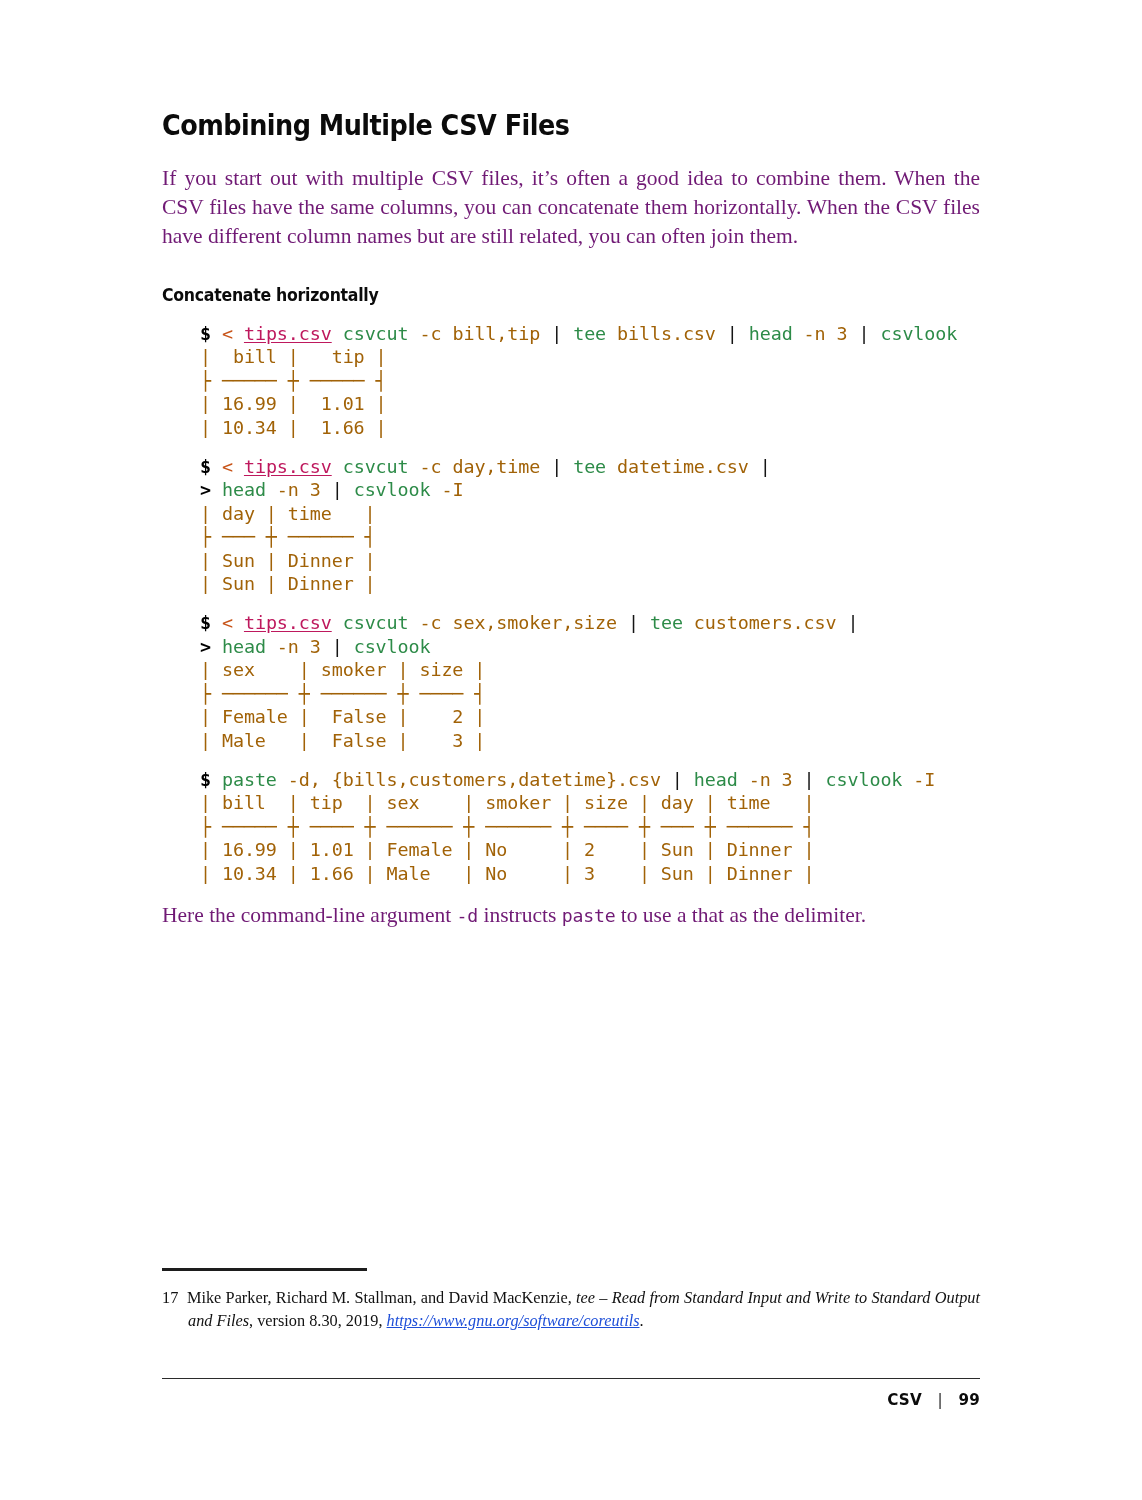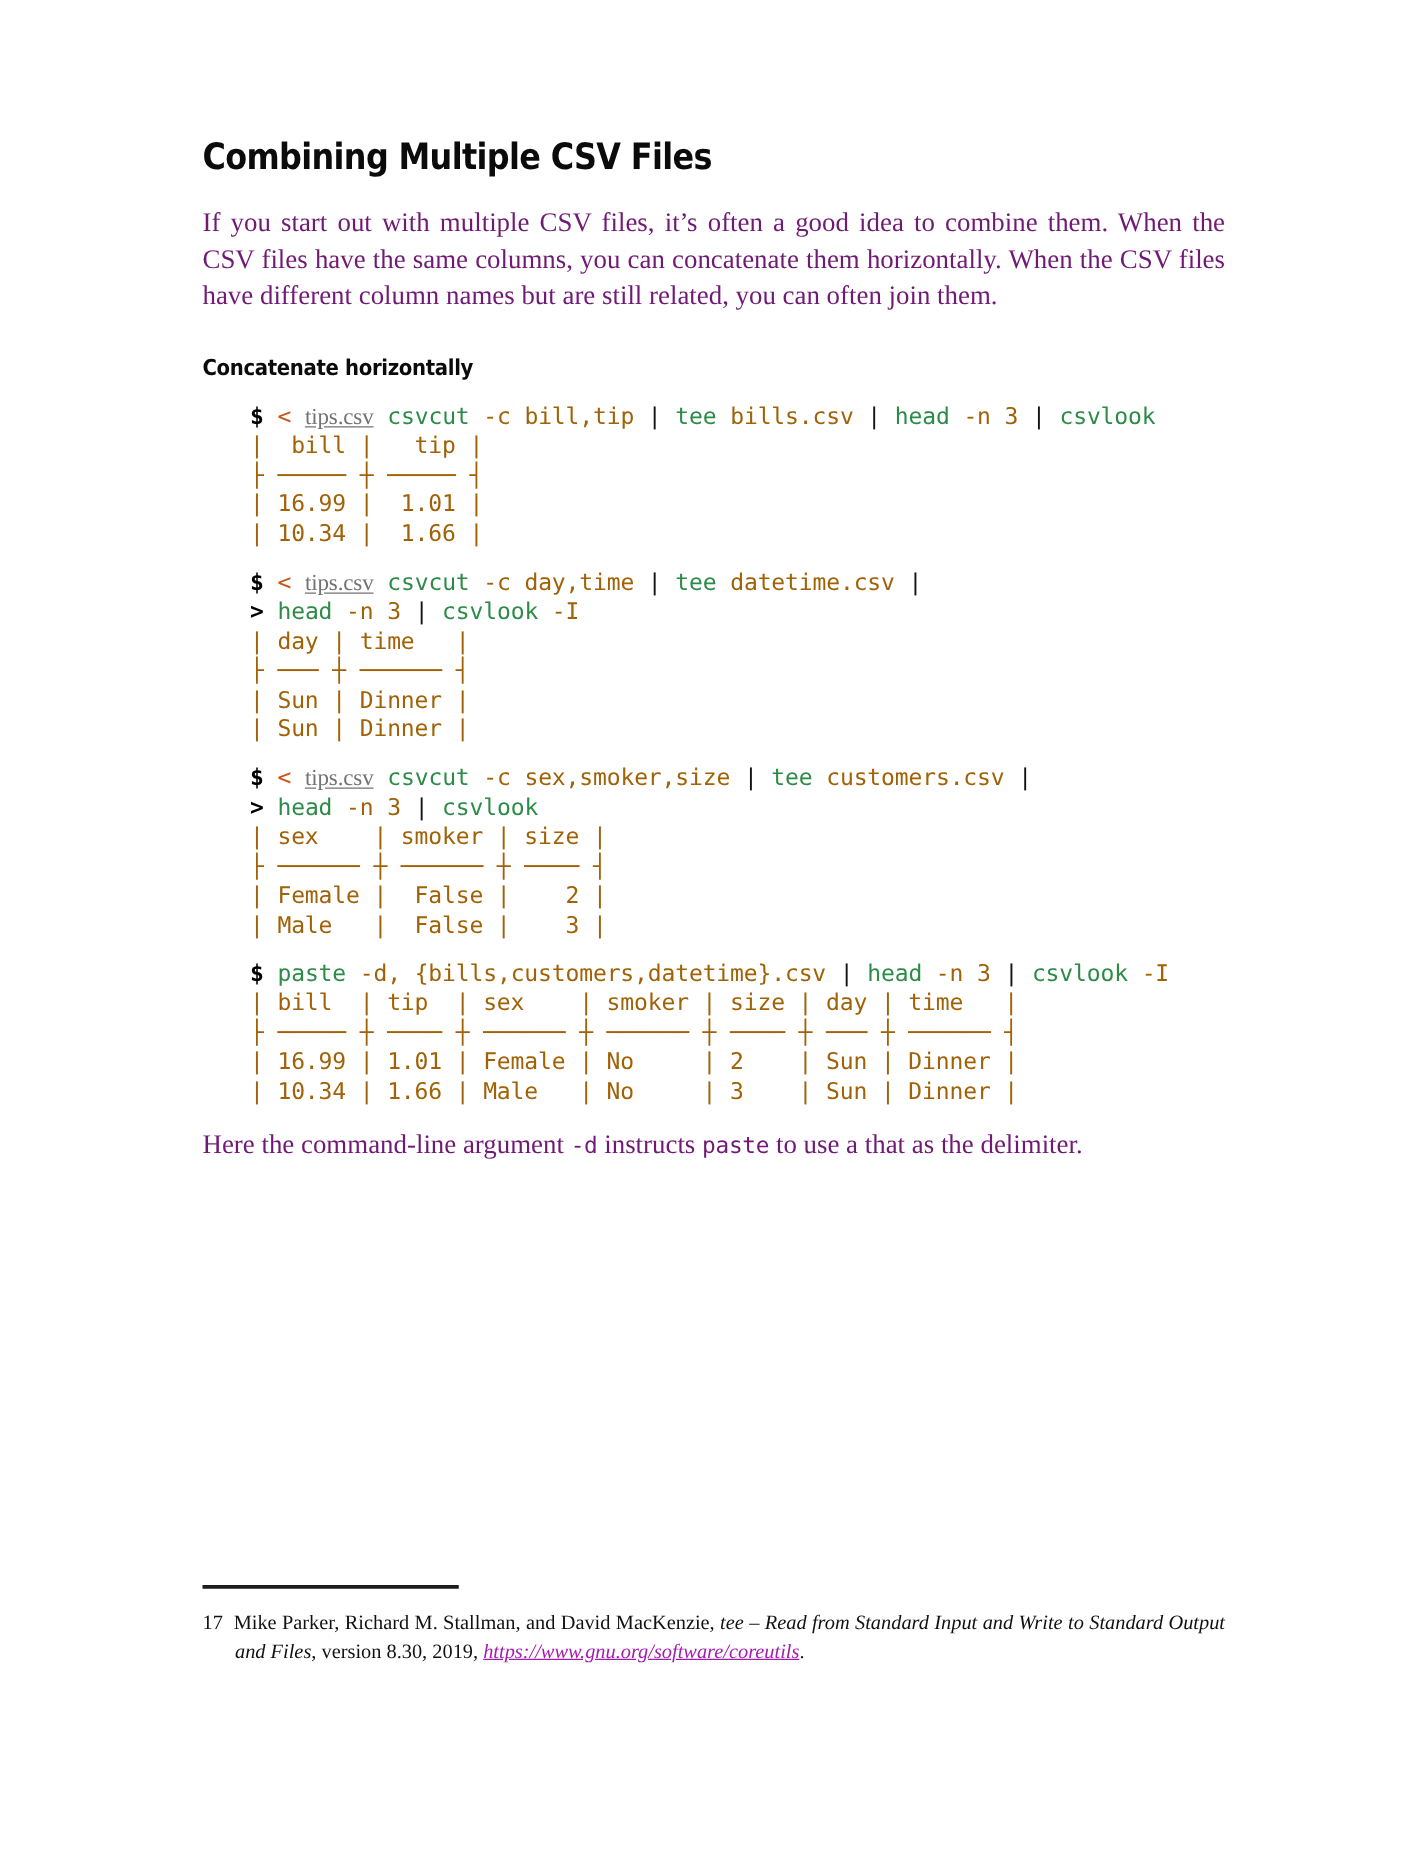--- a/index.html
+++ b/index.html
@@ -81,21 +81,21 @@
     font-size: 18.4px;
     line-height: 23.4px;
     white-space: pre;
     margin: 16px 0 16px 38px;
     color: #111111;
     letter-spacing: -0.1px;
   }
   .codeblock .line { display: block; min-height: 23.4px; }
   .tok-prompt { font-weight: bold; color: #000000; }
   .tok-redir  { color: #c8551a; }
-  .tok-file   { color: #737373; text-decoration: underline; text-underline-offset: 2px; font-family: Liberation Serif, serif; }
+  .tok-file   { color: #be185d; text-decoration: underline; text-underline-offset: 2px; }
   .tok-cmd    { color: #2d8b48; }
   .tok-plain  { color: #a16207; }
   .tok-pipe   { color: #141414; }
 
   
   .footnote-area {
     position: absolute;
     left: 162px;
     top: 1268px;
     width: 818px;
@@ -111,21 +111,21 @@
     font-size: 16.3px;
     line-height: 23px;
     text-align: justify;
     color: #111111;
     padding-left: 26px;
     text-indent: -26px;
   }
   .footnote .fn-num { }
   .footnote i { font-style: italic; }
   .fn-url {
-    color: #a21caf;
+    color: #1d4ed8;
     font-style: italic;
   }
 
   
   .footer {
     position: absolute;
     left: 162px;
     top: 1378px;
     width: 818px;
   }
@@ -177,14 +177,18 @@
 
     <p class="body"><span>Here the command-line argument </span><code class="inline">-d</code><span> instructs </span><code class="inline">paste</code><span> to use a that as the delimiter.</span></p>
 
   </div>
 
   <div class="footnote-area">
     <div class="fn-rule"></div>
     <div class="footnote"><span class="fn-num">17</span>&nbsp;&nbsp;<span>Mike Parker, Richard M. Stallman, and David MacKenzie, </span><i>tee – Read from Standard Input and Write to Standard Output and Files</i><span>, version 8.30, 2019, </span><a class="fn-url" href="#">https://www.gnu.org/software/coreutils</a><span>.</span></div>
   </div>
 
+  <div class="footer">
+    <div class="footer-rule"></div>
+    <div class="footer-text"><span>CSV</span><span class="footer-sep">|</span><span>99</span></div>
+  </div>
 
 </div>
 
 </body></html>

